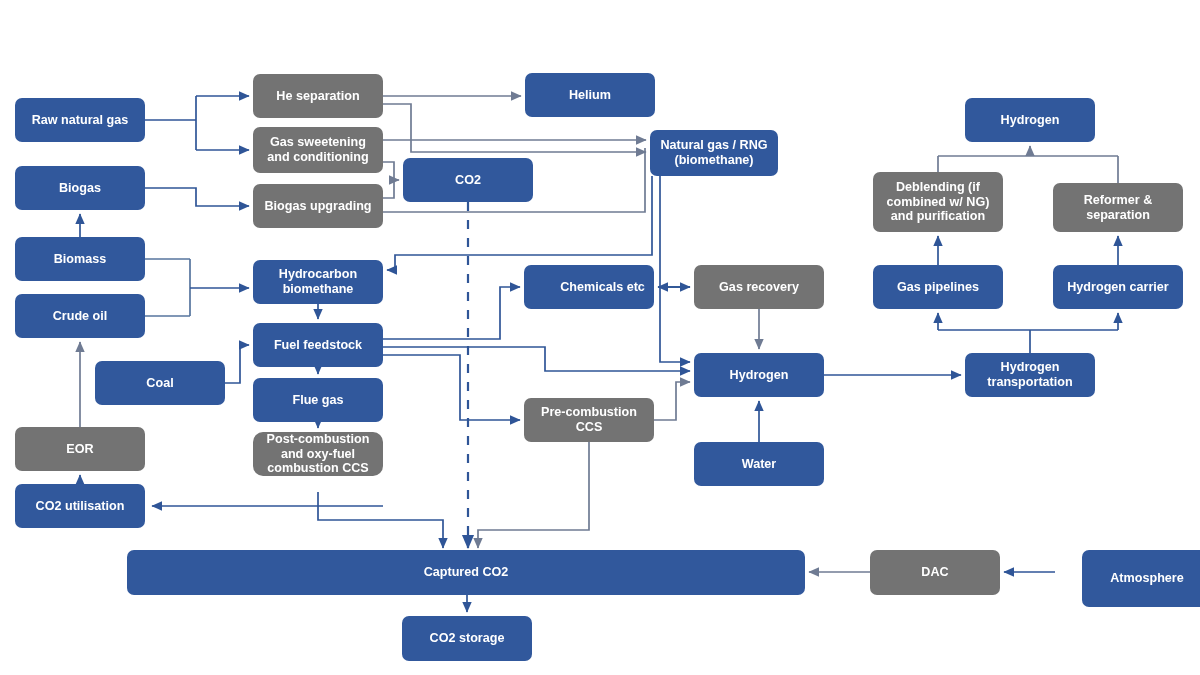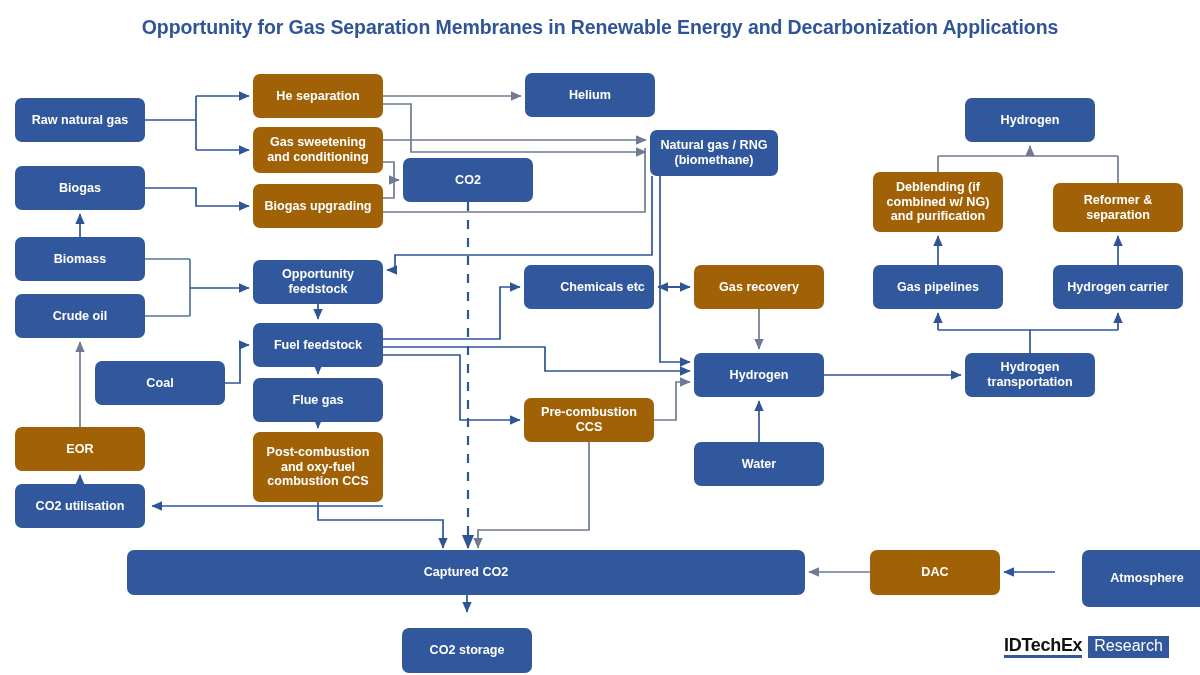--- a/index.html
+++ b/index.html
@@ -11,40 +11,39 @@
     font-size:19.5px;font-weight:bold;color:#2F5597;letter-spacing:-0.1px;
   }
 
   .node{
     position:absolute;box-sizing:border-box;border-radius:7px;
     display:flex;align-items:center;justify-content:center;text-align:center;
     color:#ffffff;font-size:12.6px;font-weight:bold;line-height:1.18;
     padding:2px 5px;
   }
   .blue{background:#31589C;}
-  .gray{background:#a16207;}
+  .gray{background:#737373;}
 
   #svg-layer{position:absolute;left:0;top:0;width:1200px;height:675px;pointer-events:none;}
 
   #logo{position:absolute;left:1004px;top:636px;display:flex;align-items:center;}
   #logo .idt{
     font-size:18px;font-weight:bold;color:#111111;letter-spacing:-0.3px;
     border-bottom:3px solid #31589C;padding-bottom:1px;line-height:1;
   }
   #logo .res{
     background:#31589C;color:#ffffff;font-size:16px;font-weight:normal;
     padding:2px 6px 3px 6px;margin-left:6px;line-height:1.05;
   }
 </style>
 </head>
 <body>
 
 <div id="stage">
 
-  <div id="title">Opportunity for Gas Separation Membranes in Renewable Energy and Decarbonization Applications</div>
 
   <svg id="svg-layer" viewBox="0 0 1200 675">
     <defs>
       <marker id="ab" markerWidth="7" markerHeight="7" refX="6" refY="3.2" orient="auto">
         <path d="M0,0.4 L6.4,3.2 L0,6 z" fill="#2F5597"></path>
       </marker>
       <marker id="ag" markerWidth="7" markerHeight="7" refX="6" refY="3.2" orient="auto">
         <path d="M0,0.4 L6.4,3.2 L0,6 z" fill="#6F7B93"></path>
       </marker>
       <marker id="abs" markerWidth="7" markerHeight="7" refX="1" refY="3.2" orient="auto">
@@ -175,29 +174,29 @@
       <div class="node blue" style="left: 525px; top: 73px; width: 130px; height: 44px;">
         <span>Helium</span>
       </div>
       <div class="node blue" style="left: 650px; top: 130px; width: 128px; height: 46px;">
         <span>Natural gas / RNG (biomethane)</span>
       </div>
       <div class="node blue" style="left: 403px; top: 158px; width: 130px; height: 44px;">
         <span>CO2</span>
       </div>
       <div class="node blue" style="left: 253px; top: 260px; width: 130px; height: 44px;">
-        <span>Opportunity feedstock</span>
+        <span>Hydrocarbon biomethane</span>
       </div>
       <div class="node blue" style="left: 253px; top: 323px; width: 130px; height: 44px;">
         <span>Fuel feedstock</span>
       </div>
       <div class="node blue" style="left: 253px; top: 378px; width: 130px; height: 44px;">
         <span>Flue gas</span>
       </div>
-      <div class="node gray" style="left: 253px; top: 432px; width: 130px; height: 70px;">
+      <div class="node gray" style="left: 253px; top: 432px; width: 130px; height: 44px; border-radius: 10px;">
         <span>Post-combustion and oxy-fuel combustion CCS</span>
       </div>
       <div class="node blue" style="left: 524px; top: 265px; width: 130px; height: 44px; padding-left: 32px;">
         <span>Chemicals etc</span>
       </div>
       <div class="node gray" style="left: 694px; top: 265px; width: 130px; height: 44px;">
         <span>Gas recovery</span>
       </div>
       <div class="node gray" style="left: 524px; top: 398px; width: 130px; height: 44px;">
         <span>Pre-combustion CCS</span>
@@ -222,29 +221,25 @@
       </div>
       <div class="node blue" style="left: 1053px; top: 265px; width: 130px; height: 44px;">
         <span>Hydrogen carrier</span>
       </div>
       <div class="node blue" style="left: 965px; top: 353px; width: 130px; height: 44px;">
         <span>Hydrogen transportation</span>
       </div>
       <div class="node blue" style="left: 127px; top: 550px; width: 678px; height: 45px;">
         <span>Captured CO2</span>
       </div>
-      <div class="node blue" style="left: 402px; top: 616px; width: 130px; height: 45px; margin-top: 12px;">
+      <div class="node blue" style="left: 402px; top: 616px; width: 130px; height: 45px;">
         <span>CO2 storage</span>
       </div>
       <div class="node gray" style="left: 870px; top: 550px; width: 130px; height: 45px;">
         <span>DAC</span>
       </div>
       <div class="node blue" style="left: 1082px; top: 550px; width: 130px; height: 57px;">
         <span>Atmosphere</span>
       </div>
     </div>
 
-  <div id="logo">
-    <span class="idt">IDTechEx</span>
-    <span class="res">Research</span>
-  </div>
 
 </div>
 
 </body></html>

